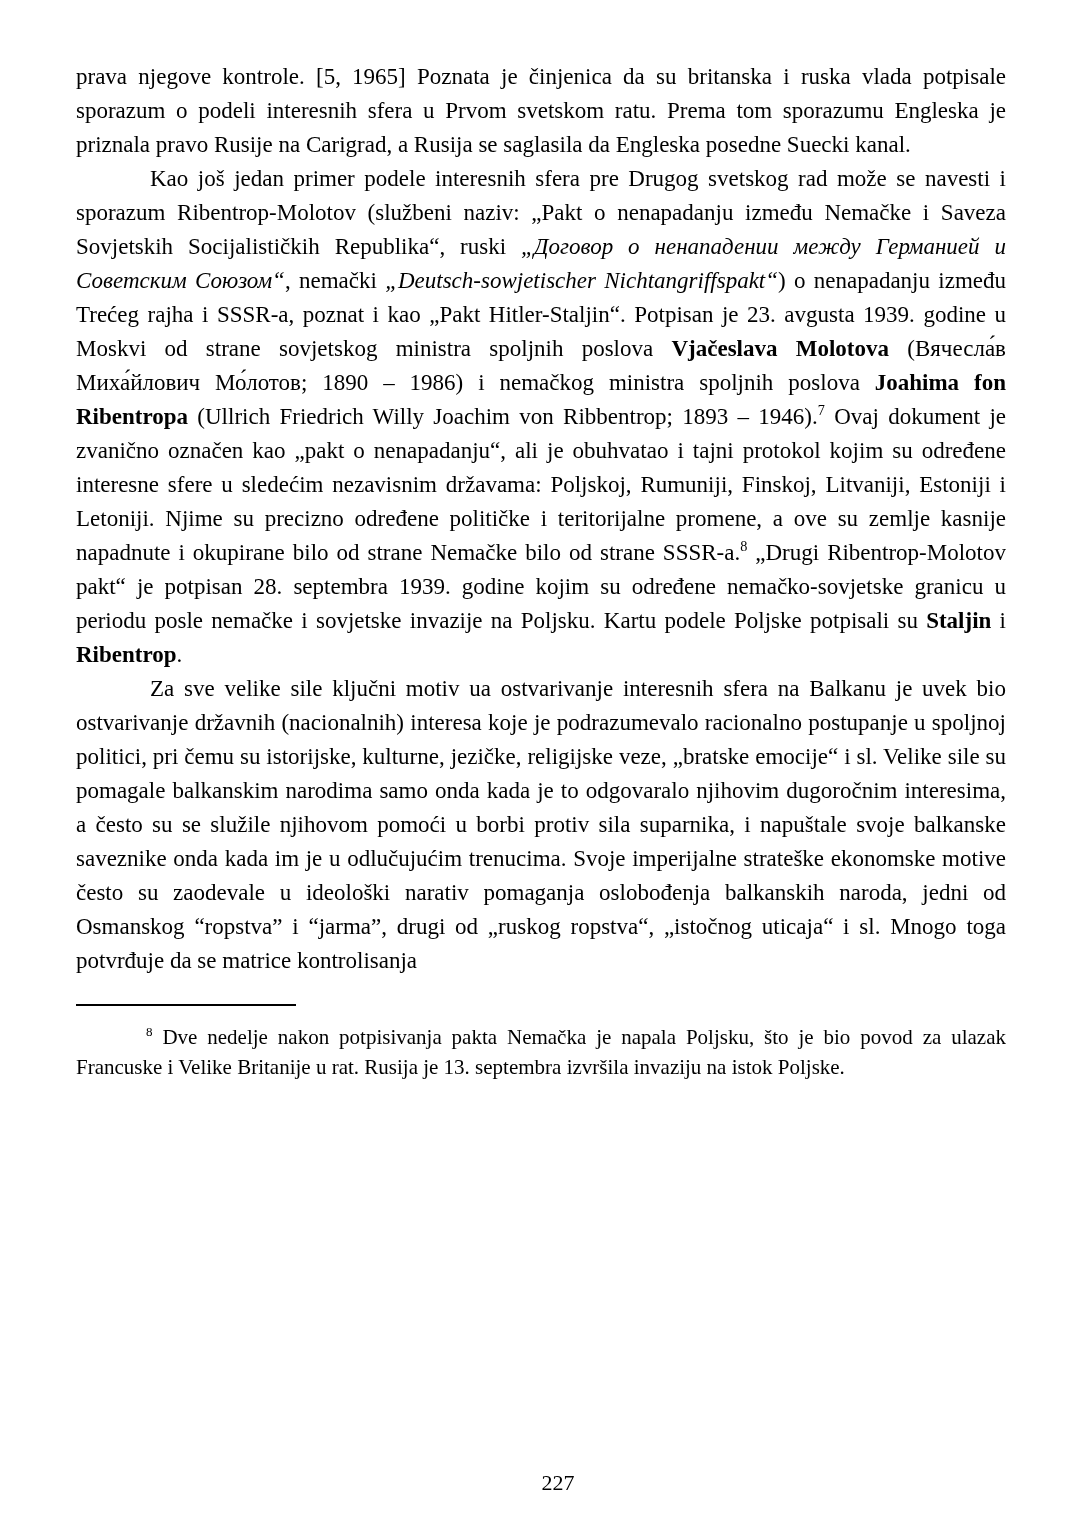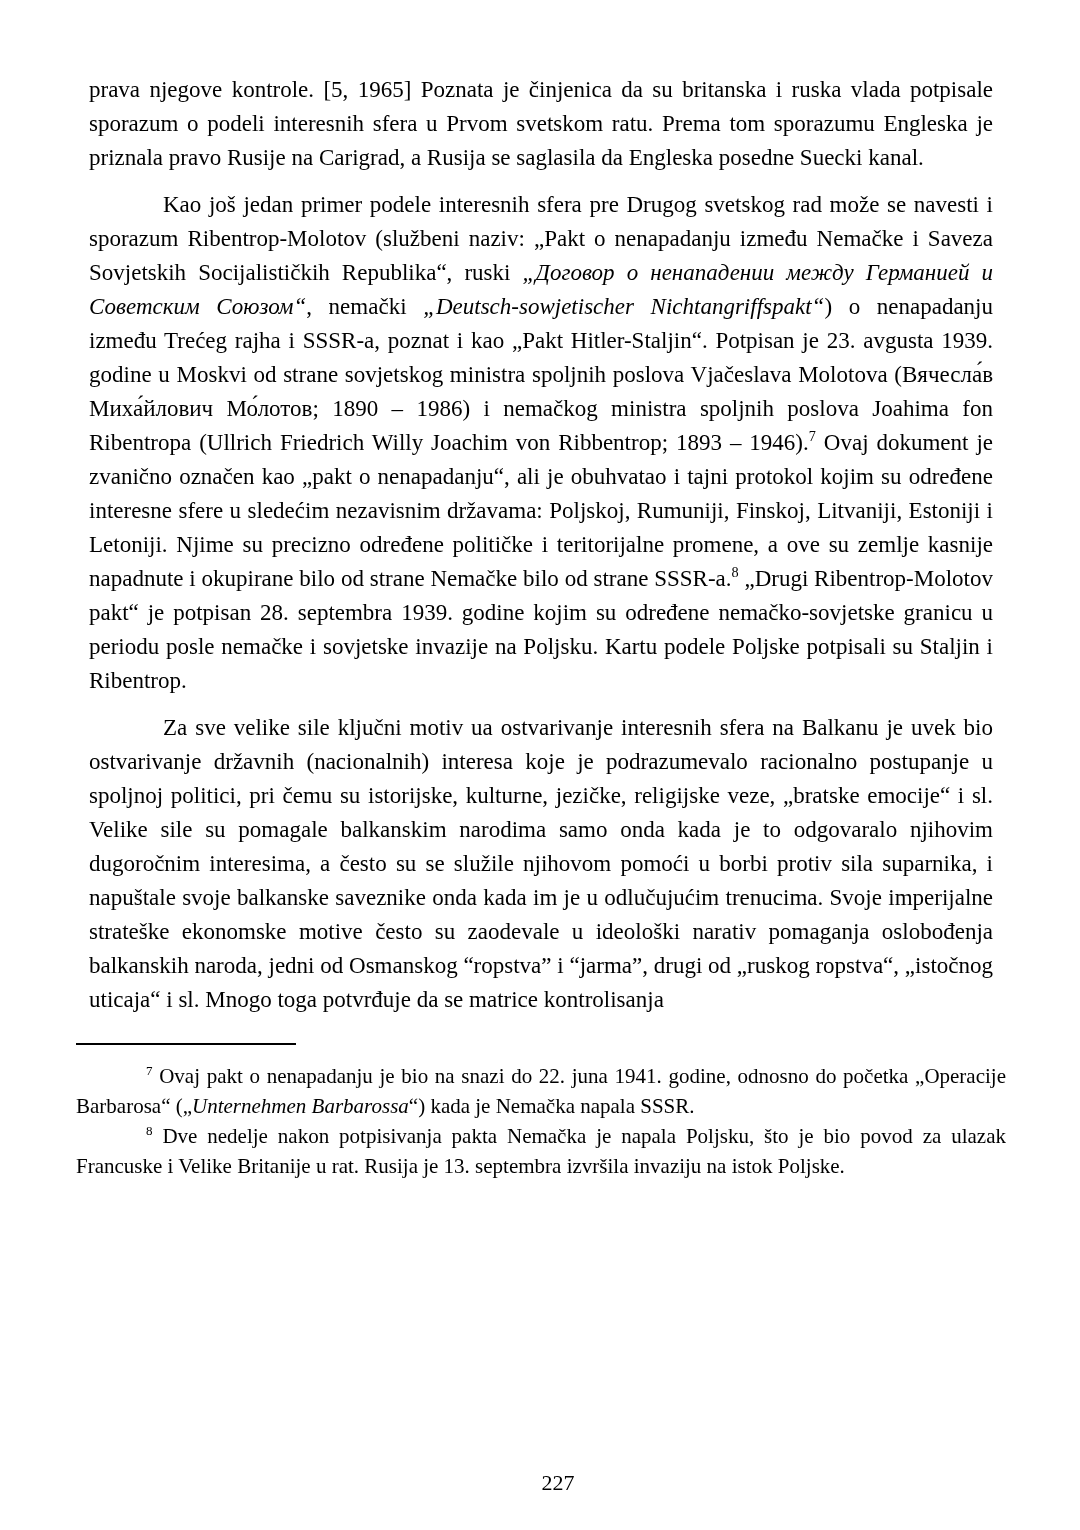--- a/index.html
+++ b/index.html
@@ -9,28 +9,28 @@
     background: #ffffff;
     color: #000000;
     position: relative;
     overflow: hidden;
     font-family: "Liberation Serif", "DejaVu Serif", serif;
   }
   .content {
     padding: 60px 74px 0 76px;
   }
   p.para {
-    margin: 13px;
+    margin: 0;
     font-size: 23px;
     line-height: 34px;
     text-align: justify;
   }
   p.para.indent { text-indent: 74px; }
   p.para.space-before { margin-top: 34px; }
-  .b { font-weight: normal; }
+  .b { font-weight: bold; }
   .i { font-style: italic; }
   sup.fn-ref {
     font-size: 0.62em;
     line-height: 0;
     vertical-align: super;
   }
   .footnotes {
     margin-top: 26px;
   }
   .fn-sep {
@@ -62,19 +62,18 @@
 
 <div class="content">
   <div>
       <p class="para"><span>prava njegove kontrole. [5, 1965] Poznata je činjenica da su britanska i ruska vlada potpisale sporazum o podeli interesnih sfera u Prvom svetskom ratu. Prema tom sporazumu Engleska je priznala pravo Rusije na Carigrad, a Rusija se saglasila da Engleska posedne Suecki kanal.</span></p>
       <p class="para indent"><span>Kao još jedan primer podele interesnih sfera pre Drugog svetskog rad može se navesti i sporazum Ribentrop-Molotov (službeni naziv: „Pakt o nenapadanju između Nemačke i Saveza Sovjetskih Socijalističkih Republika“, ruski </span><span class="i">„Договор о ненападении между Германией и Советским Союзом“</span><span>, nemački </span><span class="i">„Deutsch-sowjetischer Nichtangriffspakt“</span><span>) o nenapadanju između Trećeg rajha i SSSR-a, poznat i kao „Pakt Hitler-Staljin“. Potpisan je 23. avgusta 1939. godine u Moskvi od strane sovjetskog ministra spoljnih poslova </span><span class="b">Vjačeslava Molotova</span><span> (Вячесла́в Миха́йлович Мо́лотов; 1890 – 1986) i nemačkog ministra spoljnih poslova </span><span class="b">Joahima fon Ribentropa</span><span> (Ullrich Friedrich Willy Joachim von Ribbentrop; 1893 – 1946).</span><sup class="fn-ref">7</sup><span> Ovaj dokument je zvanično označen kao „pakt o nenapadanju“, ali je obuhvatao i tajni protokol kojim su određene interesne sfere u sledećim nezavisnim državama: Poljskoj, Rumuniji, Finskoj, Litvaniji, Estoniji i Letoniji. Njime su precizno određene političke i teritorijalne promene, a ove su zemlje kasnije napadnute i okupirane bilo od strane Nemačke bilo od strane SSSR-a.</span><sup class="fn-ref">8</sup><span> „Drugi Ribentrop-Molotov pakt“ je potpisan 28. septembra 1939. godine kojim su određene nemačko-sovjetske granicu u periodu posle nemačke i sovjetske invazije na Poljsku. Kartu podele Poljske potpisali su </span><span class="b">Staljin</span><span> i </span><span class="b">Ribentrop</span><span>.</span></p>
       <p class="para indent"><span>Za sve velike sile ključni motiv ua ostvarivanje interesnih sfera na Balkanu je uvek bio ostvarivanje državnih (nacionalnih) interesa koje je podrazumevalo racionalno postupanje u spoljnoj politici, pri čemu su istorijske, kulturne, jezičke, religijske veze, „bratske emocije“ i sl. Velike sile su pomagale balkanskim narodima samo onda kada je to odgovaralo njihovim dugoročnim interesima, a često su se služile njihovom pomoći u borbi protiv sila suparnika, i napuštale svoje balkanske saveznike onda kada im je u odlučujućim trenucima. Svoje imperijalne strateške ekonomske motive često su zaodevale u ideološki narativ pomaganja oslobođenja balkanskih naroda, jedni od Osmanskog “ropstva” i “jarma”, drugi od „ruskog ropstva“, „istočnog uticaja“ i sl.  Mnogo toga potvrđuje da se matrice kontrolisanja</span></p>
     </div>
   <div class="footnotes">
     <div class="fn-sep"></div>
     <div>
-        <p class="footnote"><sup class="fn-ref">7</sup><span> Ovaj pakt o nenapadanju je bio na snazi do 22. juna 1941. godine, odnosno do početka „Operacije Barbarosa“ („</span><span class="i">Unternehmen Barbarossa</span><span>“) kada je Nemačka napala SSSR.</span></p>
         <p class="footnote"><sup class="fn-ref">8</sup><span> Dve nedelje nakon potpisivanja pakta Nemačka je napala Poljsku, što je bio povod za ulazak Francuske i Velike Britanije u rat. Rusija je 13. septembra izvršila invaziju na istok Poljske.</span></p>
       </div>
   </div>
 </div>
 
 <div class="page-number">227</div>
 
 </body></html>

